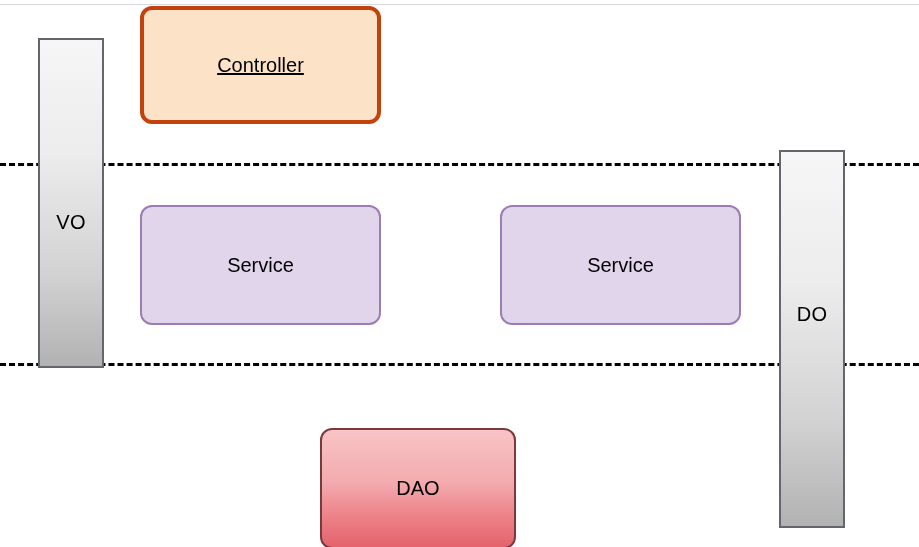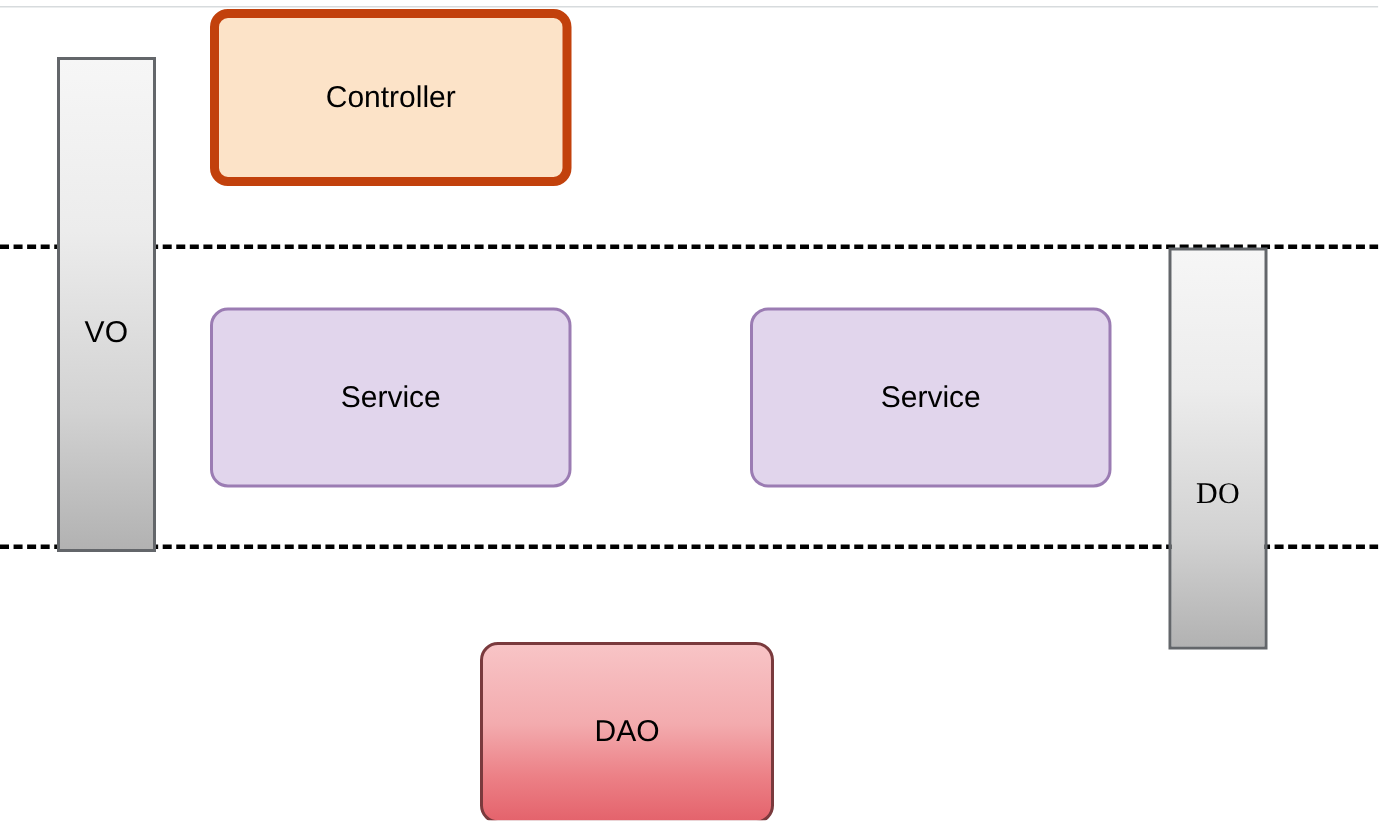--- a/index.html
+++ b/index.html
@@ -62,24 +62,23 @@
     width: 66px;
     height: 330px;
   }
   .bar.vo .bar-label {
     position: absolute;
     top: 160px;
     margin-top: 12px;
   }
   .bar.do {
     left: 779px;
-    top: 165px;
+    top: 150px;
     width: 66px;
-    height: 268px;
-    font-family: Liberation Serif, serif;
+    height: 378px;
   }
   .bar.do .bar-label {
     position: absolute;
     top: 152px;
   }
 
   
   .node {
     position: absolute;
     box-sizing: border-box;
@@ -88,24 +87,25 @@
     align-items: center;
     justify-content: center;
     font-size: 20px;
     color: #000000;
     text-align: center;
   }
 
   .node.controller,
   .node.tservice {
     background: #fce3c8;
-    border: 6px solid #c2410c;
+    border: 4px solid #c2410c;
     top: 6px;
     height: 118px;
     width: 241px;
+    text-decoration: underline;
   }
   .node.controller { left: 140px; }
   .node.tservice   { left: 500px; }
 
   .node.service,
   .node.manager {
     background: #e1d5ec;
     border: 2px solid #9b7cb3;
     top: 205px;
     height: 120px;

